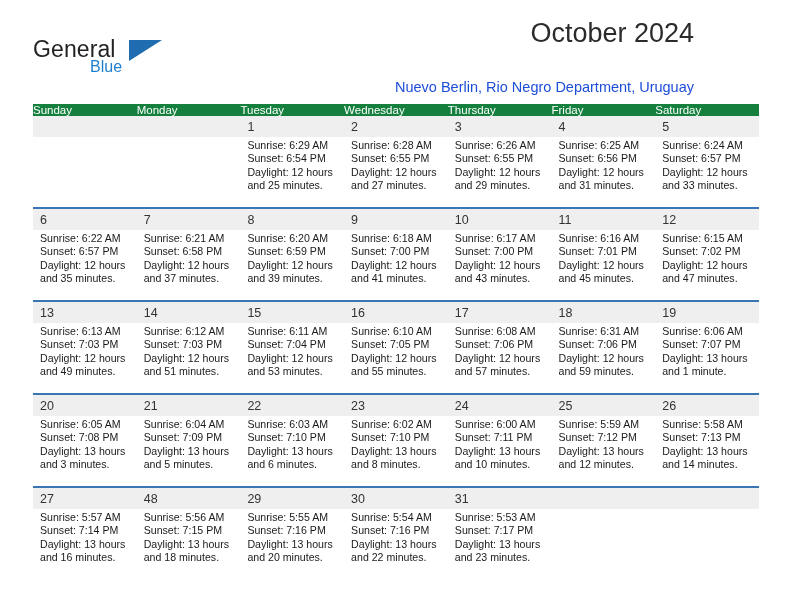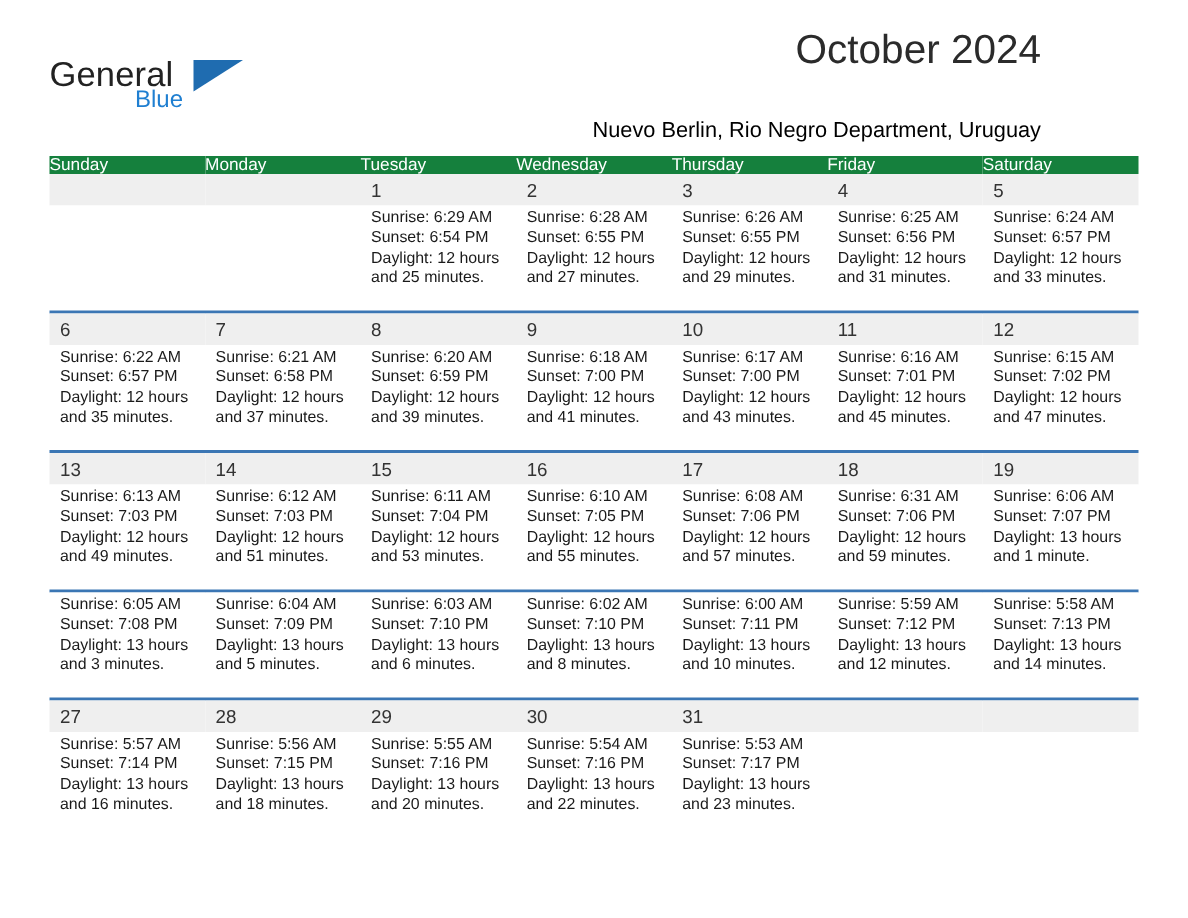--- a/index.html
+++ b/index.html
@@ -68,21 +68,21 @@
     color: #2b2b2b;
     text-align: right;
     white-space: nowrap;
     font-weight: normal;
   }
   .subtitle {
     position: absolute;
     right: 34px;
     top: 79px;
     font-size: 14.5px;
-    color: #000000;
+    color: #1d4ed8;
     text-align: right;
     white-space: nowrap;
   }
 
   
   .cal {
     position: absolute;
     left: 33px;
     top: 104px;
     width: 726px;
@@ -318,20 +318,29 @@
           <td>
             <div>Sunrise: 6:06 AM</div>
             <div>Sunset: 7:07 PM</div>
             <div>Daylight: 13 hours</div>
             <div>and 1 minute.</div>
           </td>
         </tr>
         <tr class="weeksep">
           <td colspan="7"></td>
         </tr>
+        <tr class="daterow">
+          <td>20</td>
+          <td>21</td>
+          <td>22</td>
+          <td>23</td>
+          <td>24</td>
+          <td>25</td>
+          <td>26</td>
+        </tr>
         <tr class="detailrow">
           <td>
             <div>Sunrise: 6:05 AM</div>
             <div>Sunset: 7:08 PM</div>
             <div>Daylight: 13 hours</div>
             <div>and 3 minutes.</div>
           </td>
           <td>
             <div>Sunrise: 6:04 AM</div>
             <div>Sunset: 7:09 PM</div>
@@ -367,21 +376,21 @@
             <div>Sunset: 7:13 PM</div>
             <div>Daylight: 13 hours</div>
             <div>and 14 minutes.</div>
           </td>
         </tr>
         <tr class="weeksep">
           <td colspan="7"></td>
         </tr>
         <tr class="daterow">
           <td>27</td>
-          <td>28</td>
+          <td>48</td>
           <td>29</td>
           <td>30</td>
           <td>31</td>
           <td class="empty"></td>
           <td class="empty"></td>
         </tr>
         <tr class="detailrow">
           <td>
             <div>Sunrise: 5:57 AM</div>
             <div>Sunset: 7:14 PM</div>

